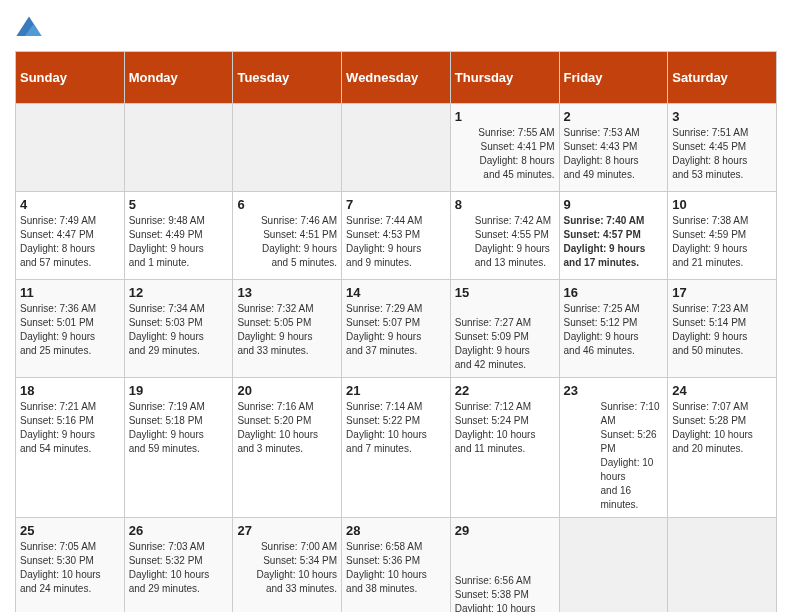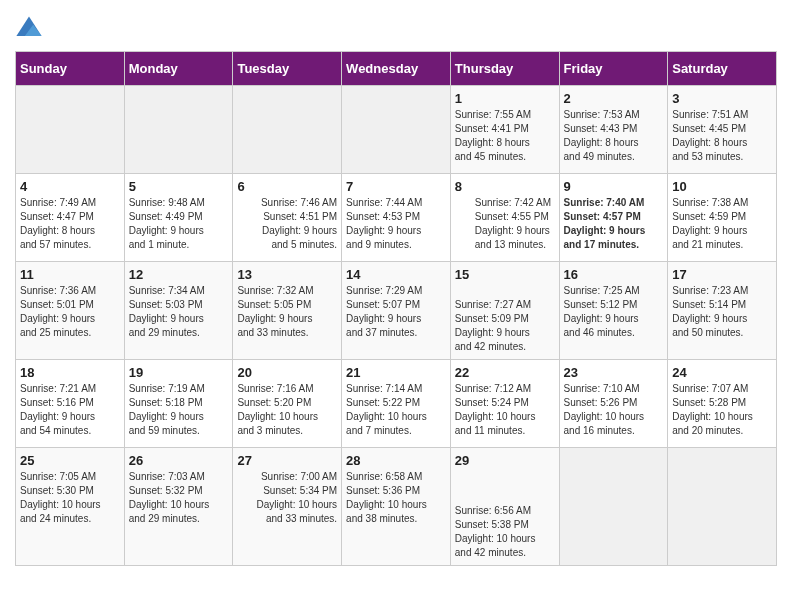--- a/index.html
+++ b/index.html
@@ -47,25 +47,25 @@
       font-size: 17px;
       font-weight: bold;
       color: #333;
     }
     table {
       width: 100%;
       border-collapse: collapse;
       table-layout: fixed;
     }
     thead tr th {
-      background-color: #701a75;
+      background-color: #c2410c;
       color: #fff;
       font-size: 13px;
       font-weight: bold;
-      padding: 9px 4px;
+      padding: 18px 4px;
       text-align: left;
       border: 1px solid #ccc;
     }
     tbody tr td {
       vertical-align: top;
       border: 1px solid #ccc;
       padding: 5px 4px;
       font-size: 10.5px;
       color: #333;
       height: 88px;
@@ -123,21 +123,21 @@
       </tr>
   </thead>
   <tbody id="calendar-body">
   <tr>
         <td class="empty-cell"></td>
         <td class="empty-cell"></td>
         <td class="empty-cell"></td>
         <td class="empty-cell"></td>
         <td>
           <span class="day-number">1</span>
-          <div class="day-info" style="white-space: pre-line;">Sunrise: 7:55 AM
+          <div class="day-info" style="white-space: pre-line; text-align: right;">Sunrise: 7:55 AM
 Sunset: 4:41 PM
 Daylight: 8 hours
 and 45 minutes.</div>
         </td>
         <td>
           <span class="day-number">2</span>
           <div class="day-info" style="white-space: pre-line;">Sunrise: 7:53 AM
 Sunset: 4:43 PM
 Daylight: 8 hours
 and 49 minutes.</div>
@@ -283,21 +283,21 @@
         </td>
         <td>
           <span class="day-number">22</span>
           <div class="day-info" style="white-space: pre-line;">Sunrise: 7:12 AM
 Sunset: 5:24 PM
 Daylight: 10 hours
 and 11 minutes.</div>
         </td>
         <td>
           <span class="day-number">23</span>
-          <div class="day-info" style="white-space: pre-line;">Sunrise: 7:10 AM
+          <div class="day-info" style="white-space: pre-line; margin-left: 37px;">Sunrise: 7:10 AM
 Sunset: 5:26 PM
 Daylight: 10 hours
 and 16 minutes.</div>
         </td>
         <td>
           <span class="day-number">24</span>
           <div class="day-info" style="white-space: pre-line;">Sunrise: 7:07 AM
 Sunset: 5:28 PM
 Daylight: 10 hours
 and 20 minutes.</div>

